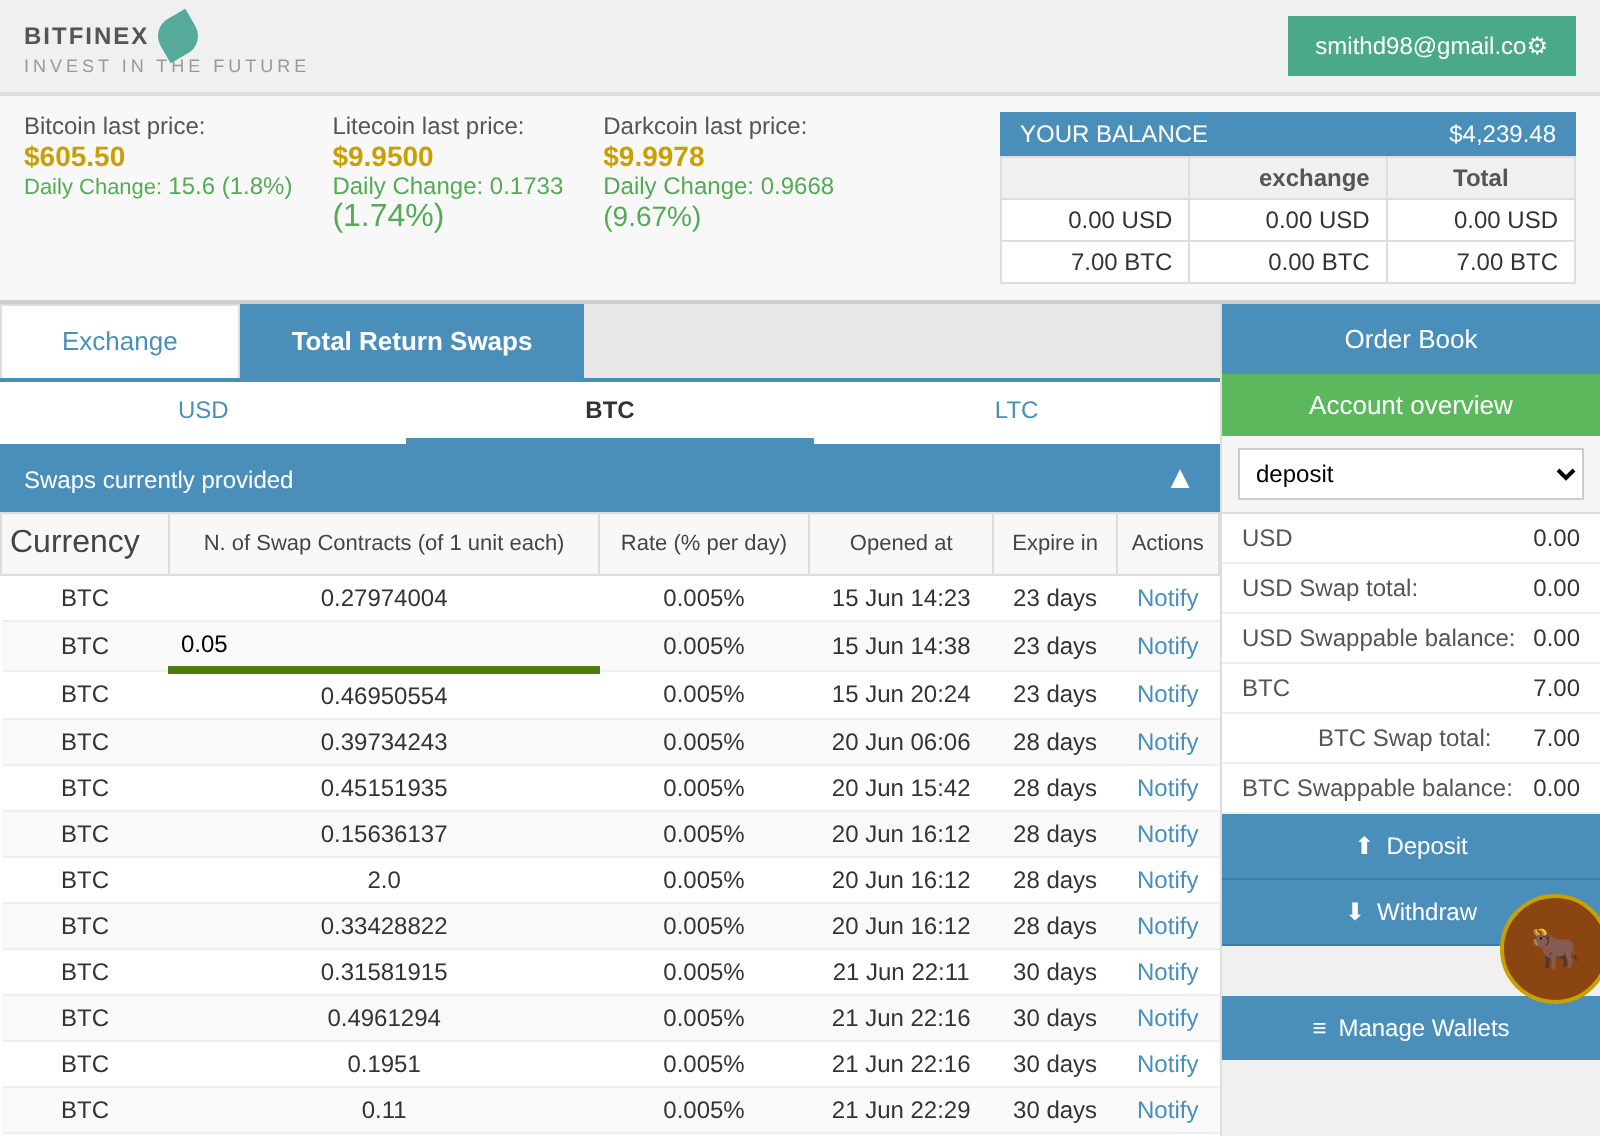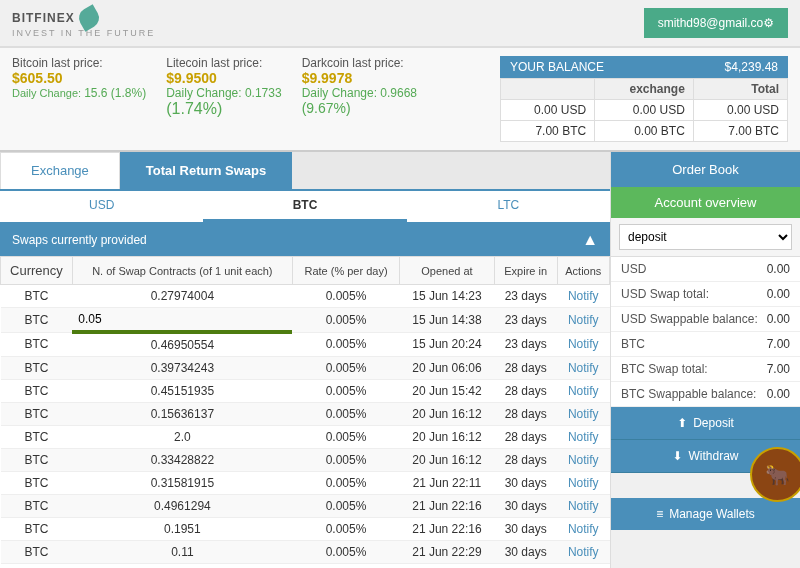--- a/index.html
+++ b/index.html
@@ -45,21 +45,21 @@
   <div style="width:288px;">
     <div style="background:#4a8fba; color:white; display:flex; justify-content:space-between; padding:4px 10px;">
       <span>YOUR BALANCE</span>
       <span>$4,239.48</span>
     </div>
     <table style="width:100%; border-collapse:collapse; background:white; border:1px solid #ddd;">
       <thead>
         <tr>
           <th style="padding:3px 8px; text-align:right; background:#f0f0f0; border:1px solid #ddd; color:#555;"></th>
           <th style="padding:3px 8px; text-align:right; background:#f0f0f0; border:1px solid #ddd; color:#555;">exchange</th>
-          <th style="padding:3px 8px; text-align:right; background:#f0f0f0; border:1px solid #ddd; color:#555;">Total</th>
+          <th style="padding:3px 8px; text-align:center; background:#f0f0f0; border:1px solid #ddd; color:#555;">Total</th>
         </tr>
       </thead>
       <tbody id="balance-tbody">
       <tr>
     <td style="padding:3px 8px; text-align:right; border:1px solid #ddd; color:#333;">0.00 USD</td>
     <td style="padding:3px 8px; text-align:right; border:1px solid #ddd; color:#333;">0.00 USD</td>
     <td style="padding:3px 8px; text-align:right; border:1px solid #ddd; color:#333;">0.00 USD</td>
   </tr>
           <tr>
     <td style="padding:3px 8px; text-align:right; border:1px solid #ddd; color:#333;">7.00 BTC</td>
@@ -88,21 +88,21 @@
 
     <div style="background:#4a8fba; color:white; padding:7px 12px; display:flex; justify-content:space-between; align-items:center; font-size:13px;gap:41px;">
       <span>Swaps currently provided</span>
       <span style="cursor:pointer; font-size:16px;">▲</span>
     </div>
 
     <div style="overflow-y:auto; max-height:320px;">
       <table style="width:100%; border-collapse:collapse; background:white;">
         <thead>
           <tr id="swaps-thead-row">
-          <th style="background: rgb(248, 248, 248); padding: 6px 4px; text-align: center; border: 1px solid rgb(221, 221, 221); color: rgb(68, 68, 68); font-weight: normal; font-size: 13px;">Currency</th>
+          <th style="background: rgb(248, 248, 248); padding: 6px 4px; text-align: left; border: 1px solid rgb(221, 221, 221); color: rgb(68, 68, 68); font-weight: normal; font-size: 16px;">Currency</th>
               <th style="background: rgb(248, 248, 248); padding: 6px 4px; text-align: center; border: 1px solid rgb(221, 221, 221); color: rgb(68, 68, 68); font-weight: normal; font-size: 11px;">N. of Swap Contracts (of 1 unit each)</th>
               <th style="background: rgb(248, 248, 248); padding: 6px 4px; text-align: center; border: 1px solid rgb(221, 221, 221); color: rgb(68, 68, 68); font-weight: normal; font-size: 11px;">Rate (% per day)</th>
               <th style="background: rgb(248, 248, 248); padding: 6px 4px; text-align: center; border: 1px solid rgb(221, 221, 221); color: rgb(68, 68, 68); font-weight: normal; font-size: 11px;">Opened at</th>
               <th style="background: rgb(248, 248, 248); padding: 6px 4px; text-align: center; border: 1px solid rgb(221, 221, 221); color: rgb(68, 68, 68); font-weight: normal; font-size: 11px;">Expire in</th>
               <th style="background: rgb(248, 248, 248); padding: 6px 4px; text-align: center; border: 1px solid rgb(221, 221, 221); color: rgb(68, 68, 68); font-weight: normal; font-size: 11px;">Actions</th>
             </tr>
         </thead>
         <tbody id="swaps-tbody">
         <tr style="background: white;">
     <td style="padding:4px 6px; text-align:center; border-bottom:1px solid #eee; color:#333;">BTC</td>
@@ -235,21 +235,21 @@
   </div>
         <div style="display: flex; justify-content: space-between; padding: 5px 10px; border-bottom: 1px solid rgb(238, 238, 238); background: white;">
     <span style="color:#555;">USD Swappable balance:</span>
     <span style="color:#333;">0.00</span>
   </div>
         <div style="display: flex; justify-content: space-between; padding: 5px 10px; border-bottom: 1px solid rgb(238, 238, 238); background: white;">
     <span style="color:#555;">BTC</span>
     <span style="color:#333;">7.00</span>
   </div>
         <div style="display: flex; justify-content: space-between; padding: 5px 10px; border-bottom: 1px solid rgb(238, 238, 238); background: white;">
-    <span style="color:#555;">BTC Swap total:</span>
+    <span style="color:#555;margin-left:38px;">BTC Swap total:</span>
     <span style="color:#333;">7.00</span>
   </div>
         <div style="display: flex; justify-content: space-between; padding: 5px 10px; border-bottom: 1px solid rgb(238, 238, 238); background: white;">
     <span style="color:#555;">BTC Swappable balance:</span>
     <span style="color:#333;">0.00</span>
   </div>
       </div>
 
     <div style="position:relative;">
       <div style="background:#4a8fba; color:white; text-align:center; padding:9px; cursor:pointer; border-bottom:1px solid #3a7fa0; display:flex; align-items:center; justify-content:center; gap:6px; font-size:13px;">

